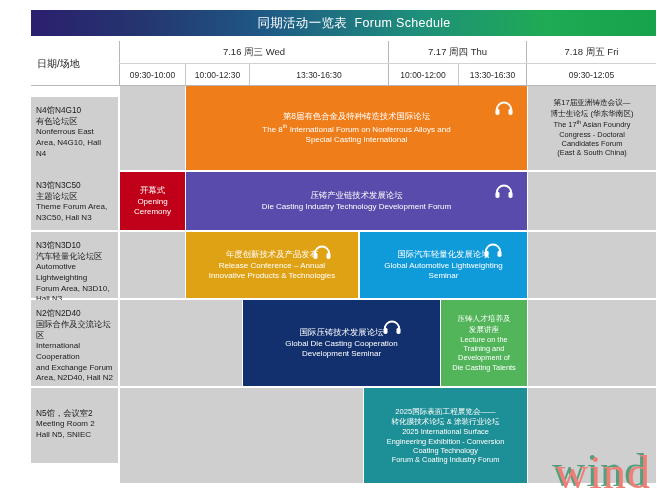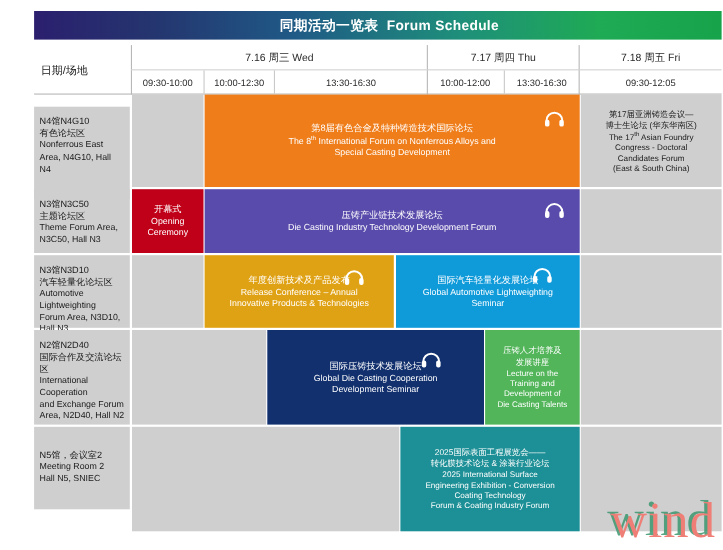--- a/index.html
+++ b/index.html
@@ -12,21 +12,21 @@
   }
   #sheet{position:relative;width:657px;height:500px;}
 
   
   .title-bar{
     position:absolute;left:31px;top:10px;width:625px;height:26px;
     background:linear-gradient(90deg,#2b1f6e 0%,#24366f 18%,#1f5a86 38%,#1e8f7a 62%,#1faa55 82%,#16a34a 100%);
     display:flex;align-items:center;justify-content:center;
   }
   .title-bar .t{
-    color:#ffffff;font-size:12.5px;font-weight:bold;letter-spacing:.3px;
+    color:#ffffff;font-size:12.5px;font-weight:normal;letter-spacing:.3px;
     white-space:nowrap;
     padding-left:21px;
   }
 
   
   .hdr{position:absolute;left:31px;top:41px;width:625px;height:45px;}
   .hdr .vline{position:absolute;top:0;width:1px;background:#b7b7b7;}
   .hdr .hline{position:absolute;height:1px;background:#d2d2d2;}
   .daycell{
     position:absolute;top:0;height:22px;display:flex;align-items:center;justify-content:center;
@@ -127,21 +127,21 @@
       <div class="cn">有色论坛区</div>
       <div>Nonferrous East</div>
       <div>Area, N4G10, Hall N4</div>
     </div>
     <div class="slot" style="left:89px;top:0px;width:65px;height:84px;"></div>
     <div class="slot" style="left:155px;top:0px;width:0px;height:84px;"></div>
 
     <div class="ev" style="left:155px;top:0px;width:341px;height:84px;background:#ef7d1a;">
       <div class="cn">第8届有色合金及特种铸造技术国际论坛</div>
       <div class="en"><span>The 8</span><span class="sup">th</span><span> International Forum on Nonferrous Alloys and</span></div>
-      <div class="en">Special Casting Development</div>
+      <div class="en">Special Casting International</div>
       <span class="hp" style="left:307px;top:12px;">
         <svg viewBox="0 0 24 20">
             <path d="M4 13 A8 8 0 0 1 20 13" fill="none" stroke="#ffffff" stroke-width="2"></path>
             <rect x="2.5" y="12" width="4.5" height="7" rx="2" fill="#ffffff"></rect>
             <rect x="17" y="12" width="4.5" height="7" rx="2" fill="#ffffff"></rect>
           </svg>
       </span>
     </div>
 
     <div class="ev small ev-grey" style="left:497px;top:0px;width:128px;height:84px;">

